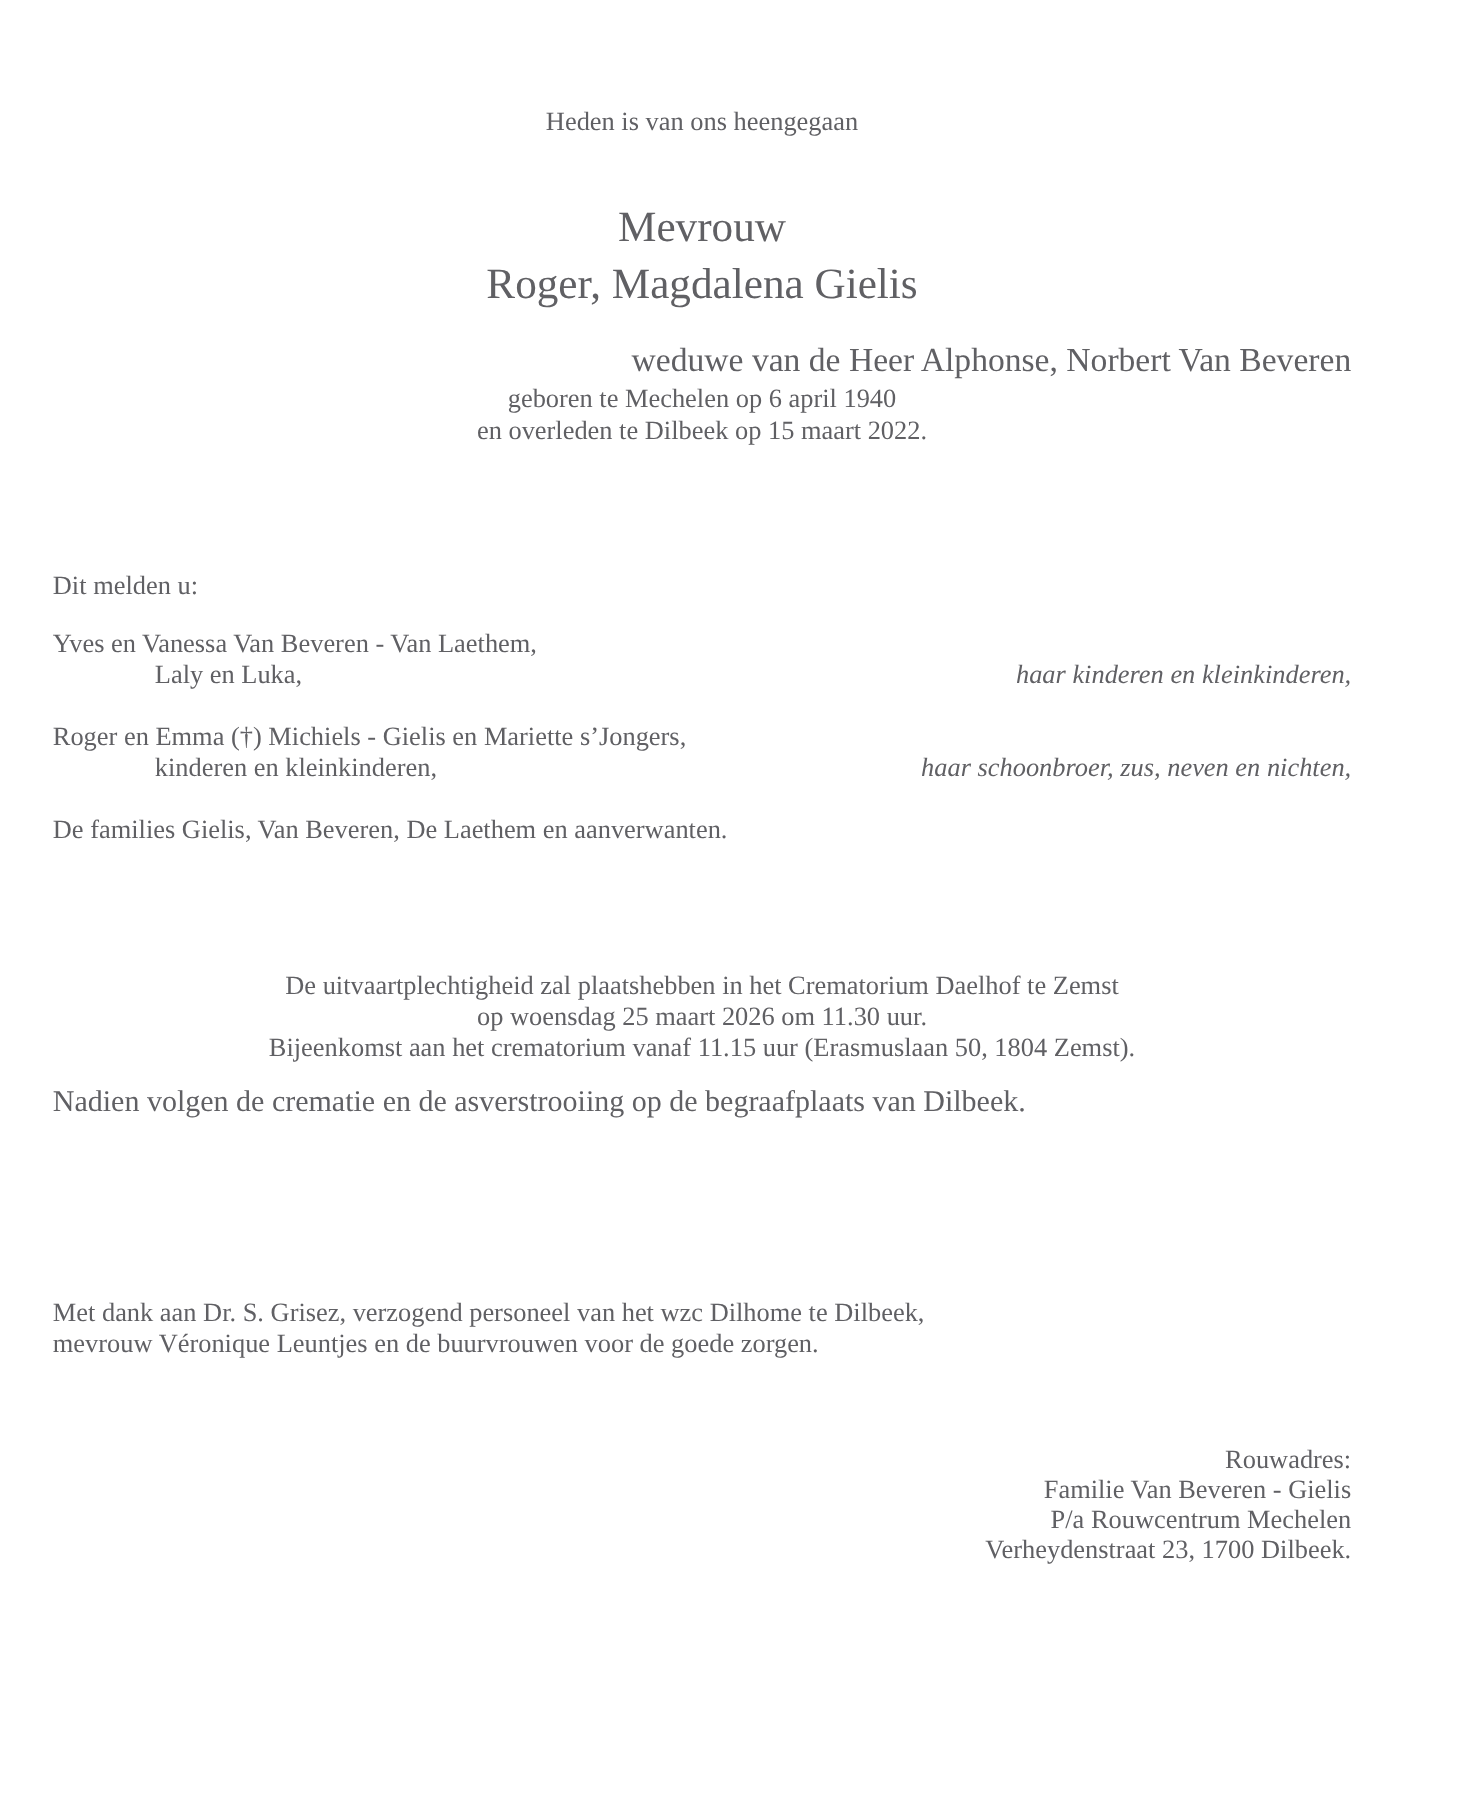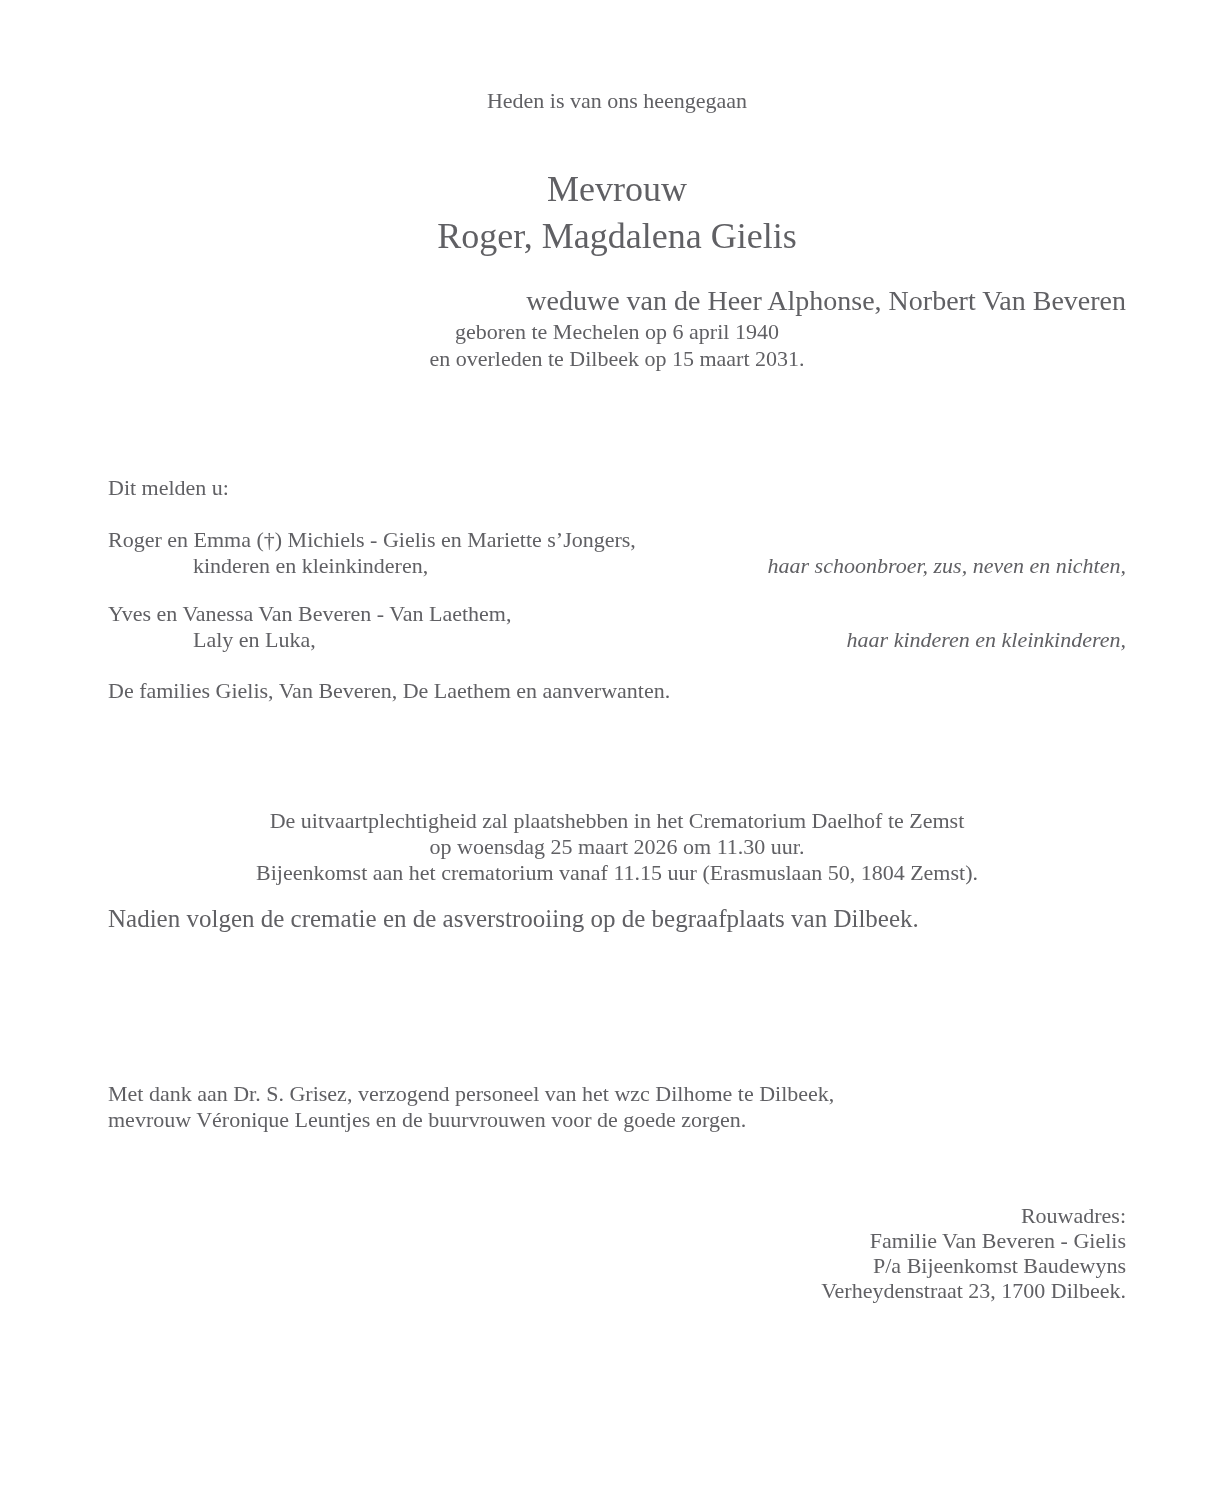--- a/index.html
+++ b/index.html
@@ -5,21 +5,21 @@
   * { margin: 0; padding: 0; box-sizing: border-box; }
   html, body { background: #ffffff; }
   .page {
     position: relative;
     width: 1214px;
     height: 1478px;
     margin: 0 auto;
     background: #ffffff;
     color: #606064;
     font-family: "Liberation Serif", "DejaVu Serif", serif;
-    padding: 88px 88px 0 108px;
+    padding: 88px 88px 0 44px;
     overflow: hidden;
   }
   .intro {
     text-align: center;
     font-size: 22px;
     line-height: 26px;
   }
   .title-block {
     margin-top: 52px;
     text-align: center;
@@ -94,38 +94,38 @@
 
   <h1 class="title-block">
     <span>Mevrouw</span><br>
     <span>Roger, Magdalena Gielis</span>
   </h1>
 
   <p class="widow-line">weduwe van de Heer Alphonse, Norbert Van Beveren</p>
 
   <div class="dates-block">
     <div>geboren te Mechelen op 6 april 1940</div>
-    <div>en overleden te Dilbeek op 15 maart 2031.</div>
+    <div>en overleden te Dilbeek op 15 maart 2022.</div>
   </div>
 
   <p class="announce-label">Dit melden u:</p>
+
+  <div class="family-group first">
+    <div>Yves en Vanessa Van Beveren - Van Laethem,</div>
+    <div class="family-row">
+      <span class="family-line2">Laly en Luka,</span>
+      <span class="relation">haar kinderen en kleinkinderen,</span>
+    </div>
+  </div>
 
   <div class="family-group second">
     <div>Roger en Emma (†) Michiels - Gielis en Mariette s’Jongers,</div>
     <div class="family-row">
       <span class="family-line2">kinderen en kleinkinderen,</span>
       <span class="relation">haar schoonbroer, zus, neven en nichten,</span>
-    </div>
-  </div>
-
-  <div class="family-group first">
-    <div>Yves en Vanessa Van Beveren - Van Laethem,</div>
-    <div class="family-row">
-      <span class="family-line2">Laly en Luka,</span>
-      <span class="relation">haar kinderen en kleinkinderen,</span>
     </div>
   </div>
 
   <p class="families-line">De families Gielis, Van Beveren, De Laethem en aanverwanten.</p>
 
   <div class="ceremony-block">
     <div>De uitvaartplechtigheid zal plaatshebben in het Crematorium Daelhof te Zemst</div>
     <div>op woensdag 25 maart 2026 om 11.30 uur.</div>
     <div>Bijeenkomst aan het crematorium vanaf 11.15 uur (Erasmuslaan 50, 1804 Zemst).</div>
   </div>
@@ -133,17 +133,17 @@
   <p class="cremation-line">Nadien volgen de crematie en de asverstrooiing op de begraafplaats van Dilbeek.</p>
 
   <div class="thanks-block">
     <div>Met dank aan Dr. S. Grisez, verzogend personeel van het wzc Dilhome te Dilbeek,</div>
     <div>mevrouw Véronique Leuntjes en de buurvrouwen voor de goede zorgen.</div>
   </div>
 
   <div class="address-block">
     <div>Rouwadres:</div>
     <div>Familie Van Beveren - Gielis</div>
-    <div>P/a Bijeenkomst Baudewyns</div>
+    <div>P/a Rouwcentrum Mechelen</div>
     <div>Verheydenstraat 23, 1700 Dilbeek.</div>
   </div>
 
 </div>
 
 </body></html>

